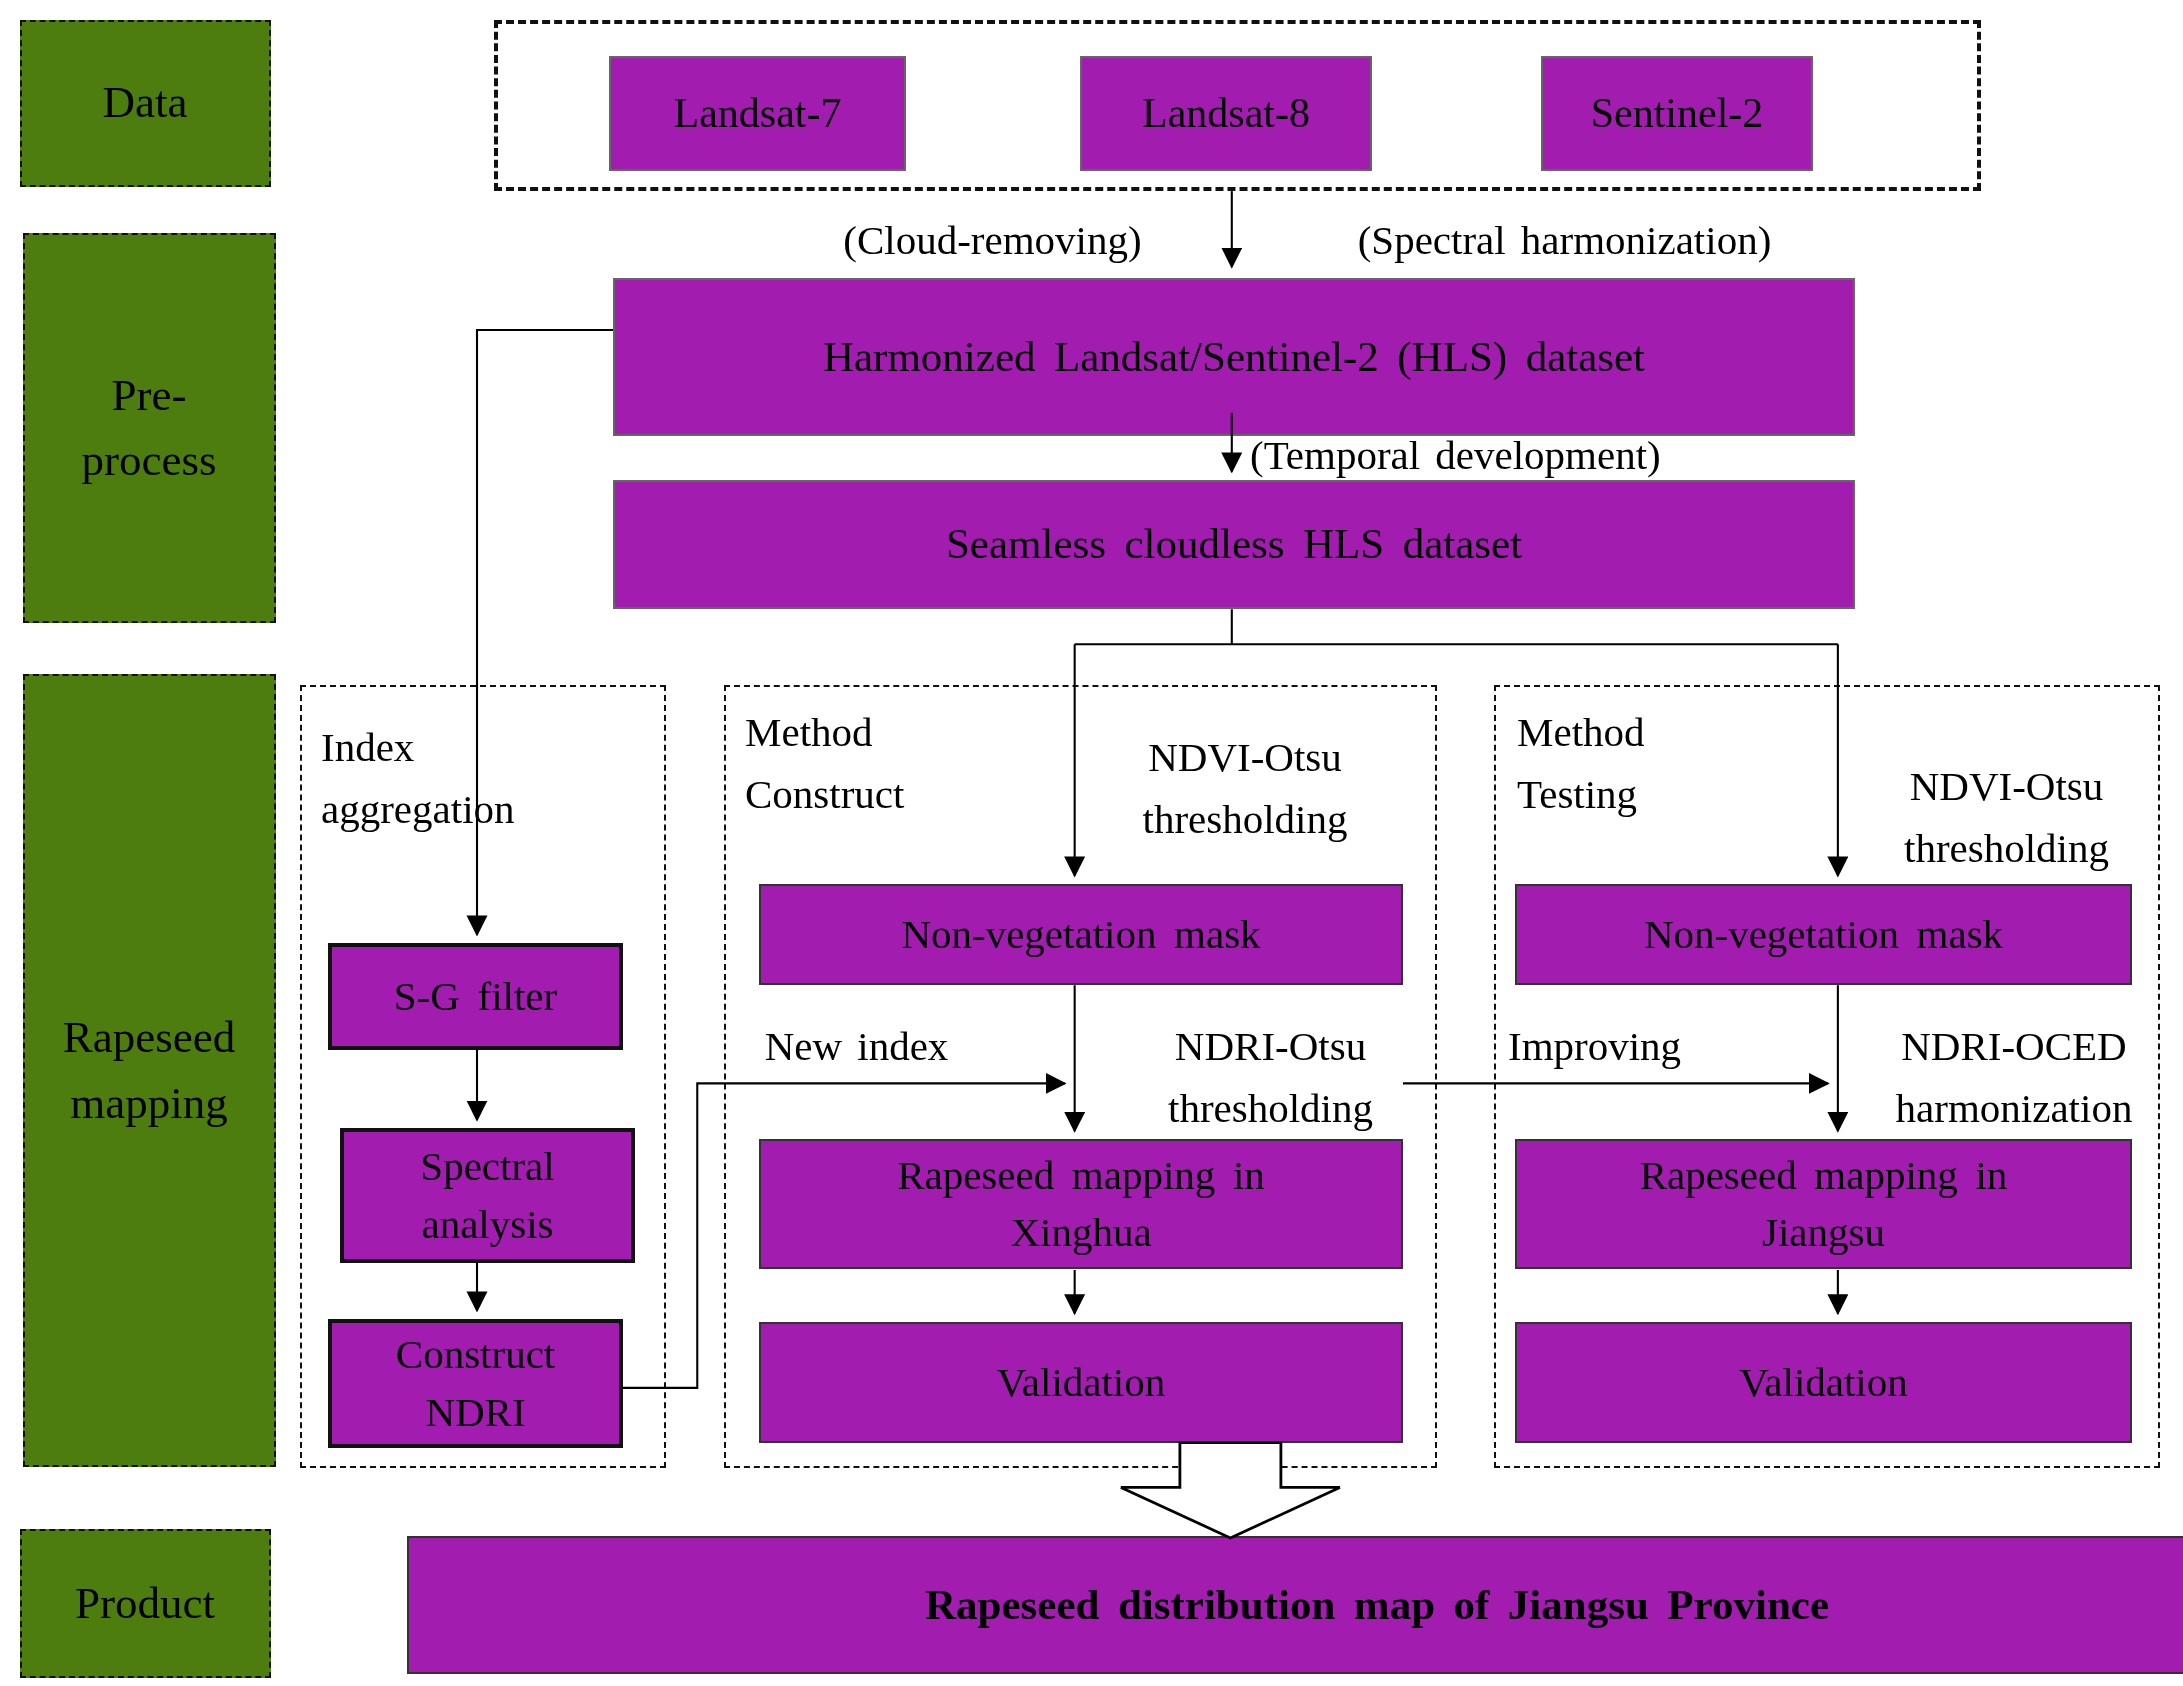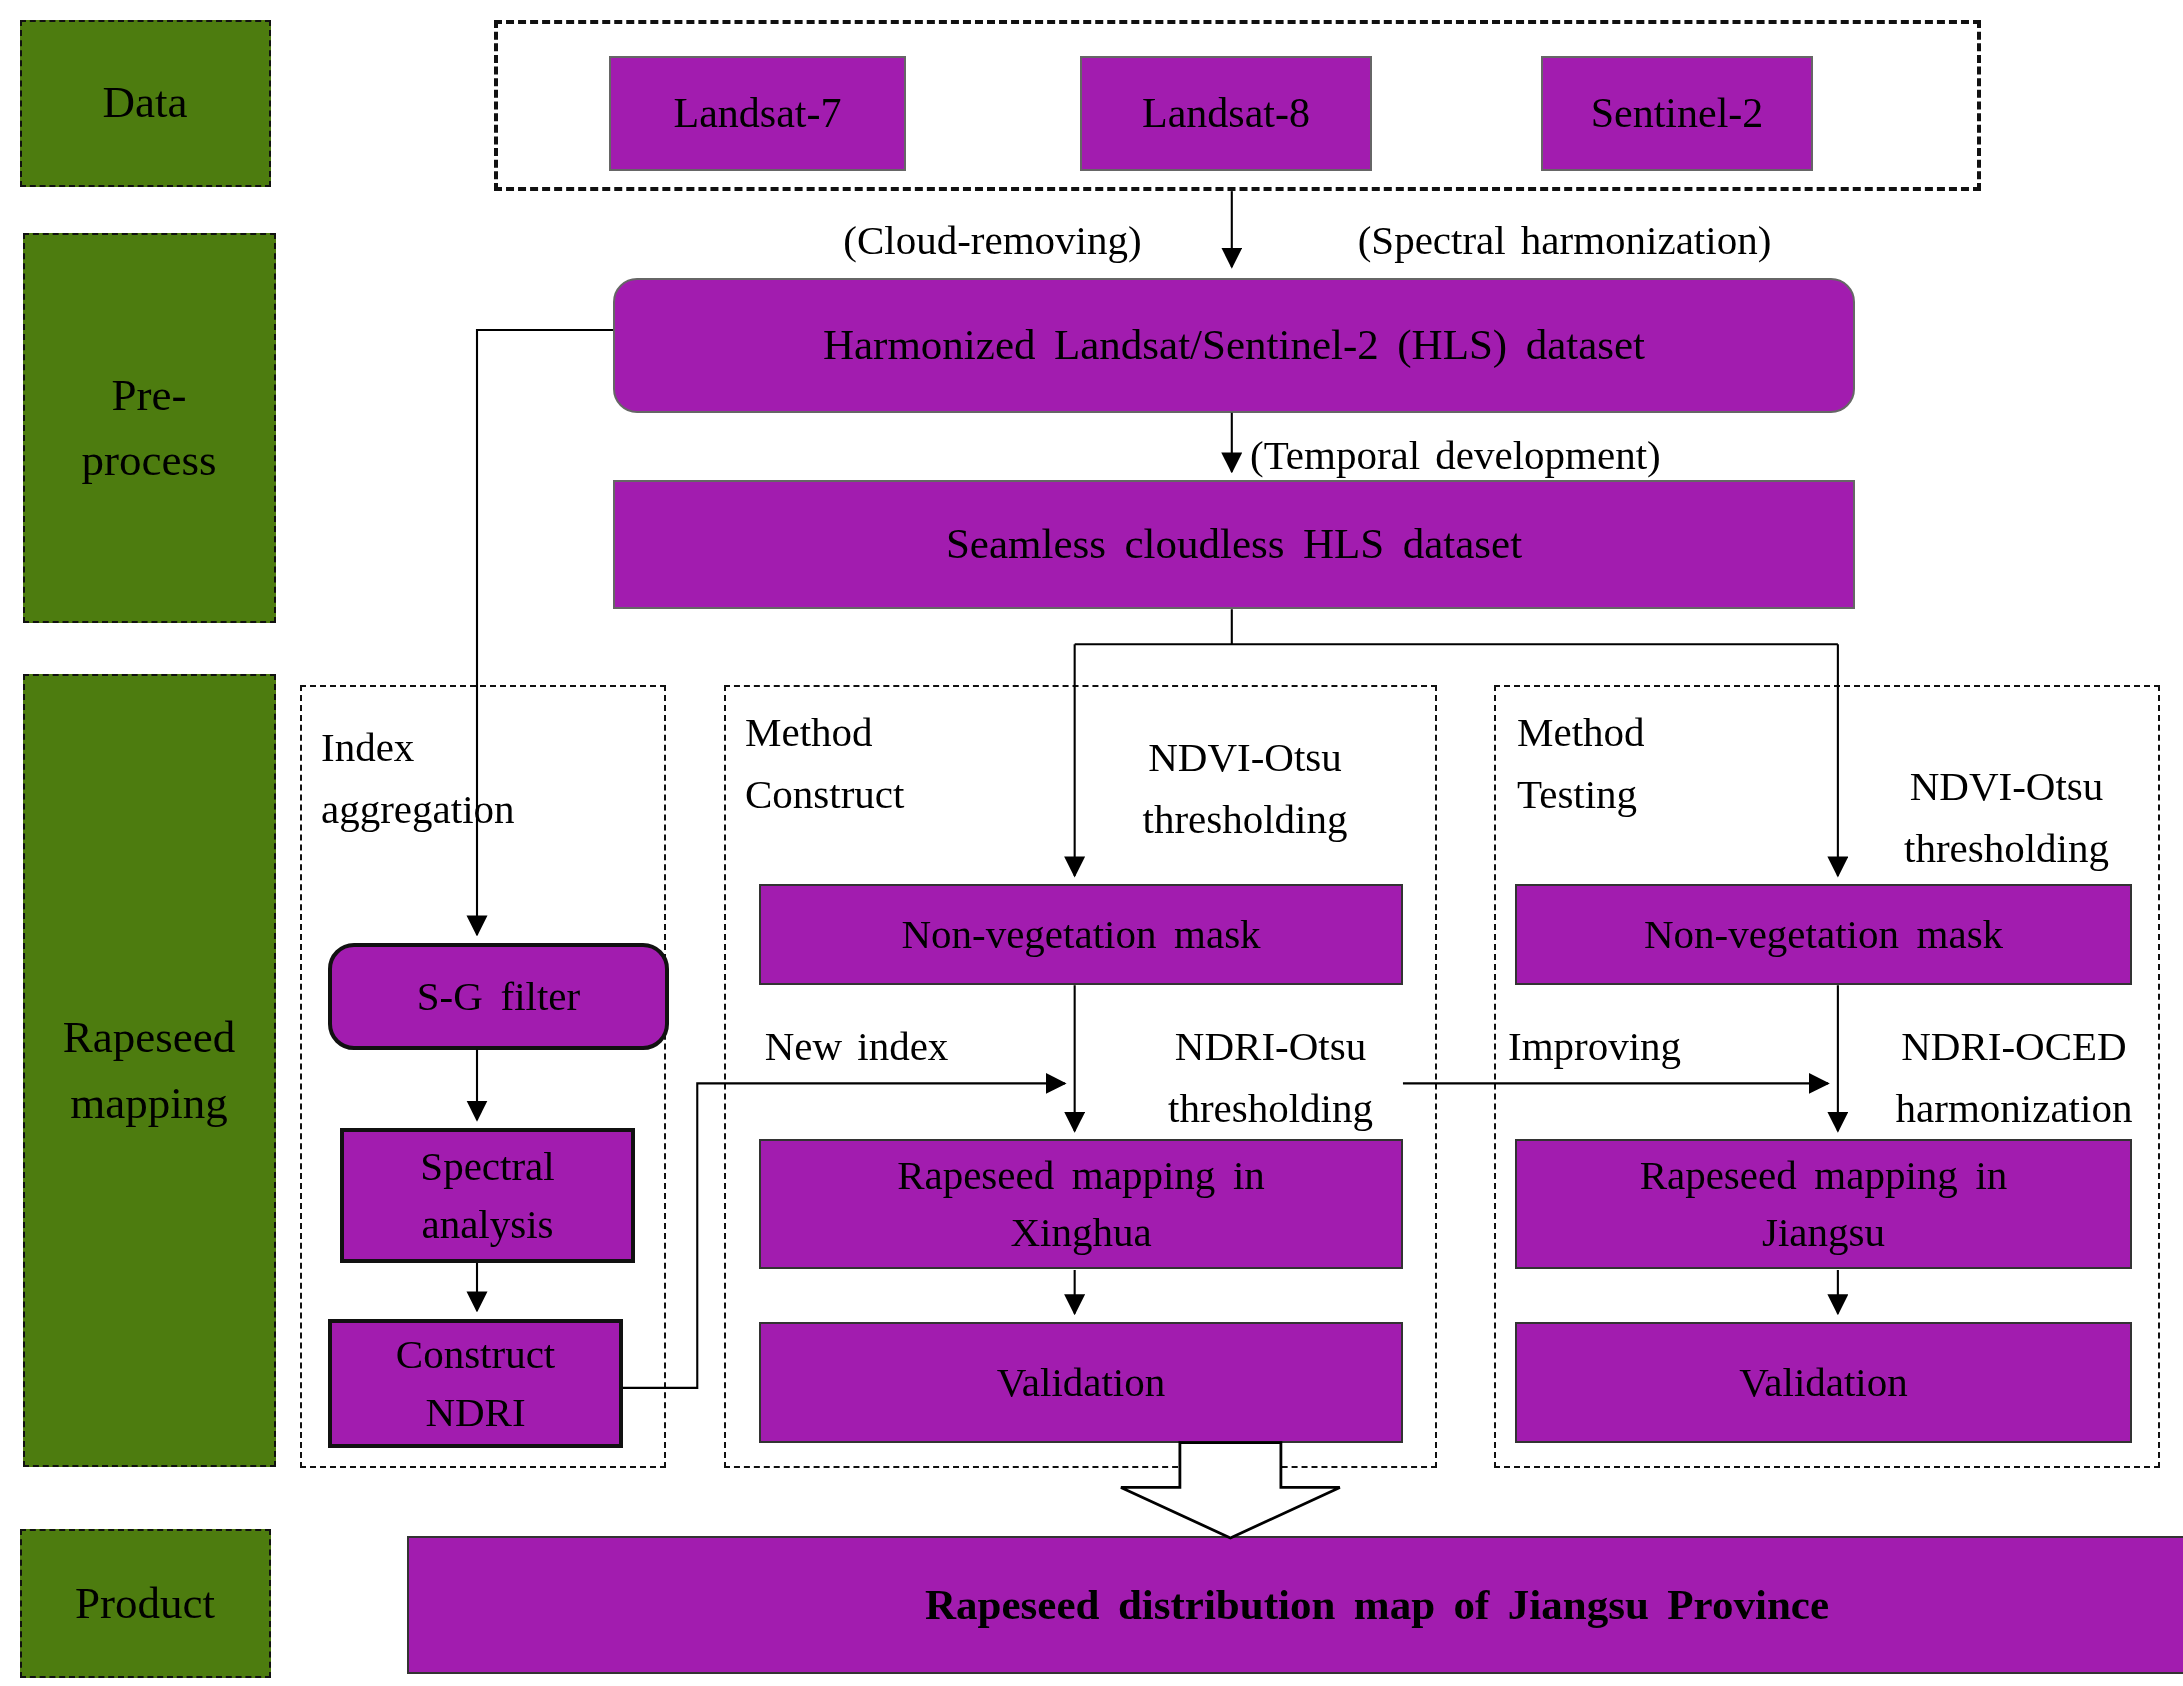--- a/index.html
+++ b/index.html
@@ -74,30 +74,30 @@
   <div class="cat" style="left:19.6px;top:1529px;width:251px;height:149px;">Product</div>
 
   <div class="dash-container" style="left:494px;top:19.6px;width:1487px;height:171px;"></div>
   <div class="solid-box" style="left:609px;top:56px;width:297px;height:115px;">Landsat-7</div>
   <div class="solid-box" style="left:1080px;top:56px;width:292px;height:115px;">Landsat-8</div>
   <div class="solid-box" style="left:1541px;top:56px;width:272px;height:115px;">Sentinel-2</div>
 
   <div class="lbl center" style="left:712px;top:210px;width:561px;">(Cloud-removing)</div>
   <div class="lbl center" style="left:1284px;top:210px;width:561px;">(Spectral harmonization)</div>
 
-  <div class="solid-box" style="left:613px;top:278px;width:1242px;height:135px;font-size:43px;border-radius:24px;">Harmonized Landsat/Sentinel-2 (HLS) dataset</div>
+  <div class="solid-box" style="left:613px;top:278px;width:1242px;height:158px;font-size:43px;">Harmonized Landsat/Sentinel-2 (HLS) dataset</div>
 
   <div class="lbl" style="left:1250px;top:425px;width:533px;">(Temporal development)</div>
 
   <div class="solid-box" style="left:613px;top:480px;width:1242px;height:129px;font-size:43px;">Seamless cloudless HLS dataset</div>
 
   <div class="dash-section" style="left:300px;top:685px;width:366px;height:783px;"></div>
   <div class="lbl" style="left:321px;top:717px;width:330px;">Index
 aggregation</div>
-  <div class="solid-box heavy" style="left:328px;top:943px;width:341px;height:107px;border-radius:26px;">S-G filter</div>
+  <div class="solid-box heavy" style="left:328px;top:943px;width:295px;height:107px;">S-G filter</div>
   <div class="solid-box heavy" style="left:340px;top:1128px;width:295px;height:135px;">Spectral
 analysis</div>
   <div class="solid-box heavy" style="left:328px;top:1319px;width:295px;height:129px;">Construct
 NDRI</div>
 
   <div class="dash-section" style="left:724px;top:685px;width:713px;height:783px;"></div>
   <div class="lbl" style="left:745px;top:702px;width:295px;">Method
 Construct</div>
   <div class="lbl center" style="left:1094px;top:727px;width:302px;">NDVI-Otsu
 thresholding</div>

